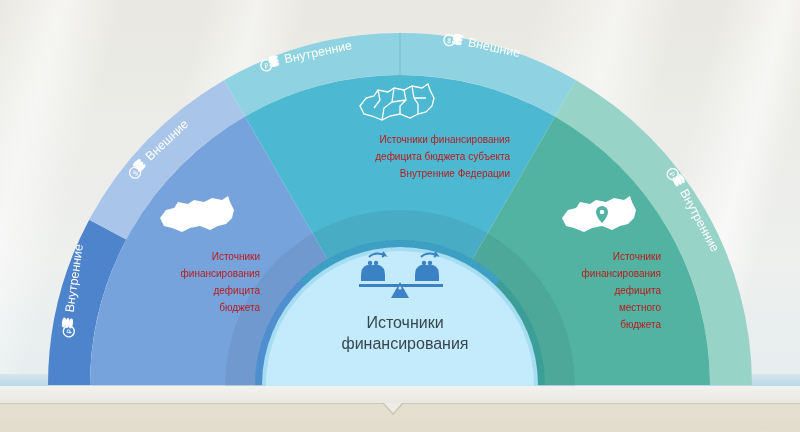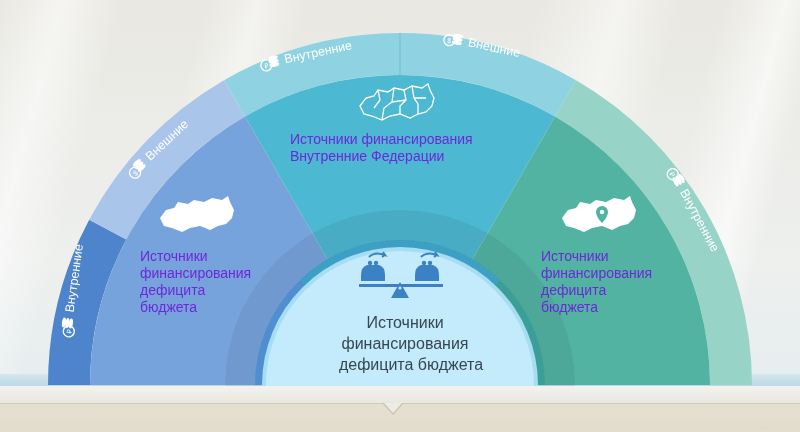--- a/index.html
+++ b/index.html
@@ -36,22 +36,22 @@
     position: absolute; left: 382px; top: 403px; width: 0; height: 0;
     border-left: 11px solid transparent; border-right: 11px solid transparent;
     border-top: 12px solid #c9c5b5;
   }
   .notch-inner {
     position: absolute; left: 384px; top: 403px; width: 0; height: 0;
     border-left: 9px solid transparent; border-right: 9px solid transparent;
     border-top: 10px solid #ecebe5;
   }
   .label {
-    position: absolute; color: #6d28d9; text-align: left;
-    font-size: 14px; line-height: 17px;
+    position: absolute; color: #b91c1c; text-align: right;
+    font-size: 10px; line-height: 17px;
   }
   .center-label {
     position: absolute; color: #37474f; text-align: center;
     font-size: 16px; line-height: 21px;
   }
   .band-label {
     position: absolute; color: #ffffff; font-size: 12.5px; white-space: nowrap;
     display: flex; align-items: center; gap: 4px;
     transform-origin: center center;
   }
@@ -127,34 +127,35 @@
 
 <div class="label" style="left:140px; top:248px; width:120px;">
   <div>Источники</div>
   <div>финансирования</div>
   <div>дефицита</div>
   <div>бюджета</div>
 </div>
 
 <div class="label" style="left:290px; top:131px; width:220px;">
   <div>Источники финансирования</div>
+  <div>дефицита бюджета субъекта</div>
   <div>Внутренние Федерации</div>
 </div>
 
 <div class="label" style="left:541px; top:248px; width:120px;">
   <div>Источники</div>
   <div>финансирования</div>
   <div>дефицита</div>
+  <div>местного</div>
   <div>бюджета</div>
 </div>
 
 <div class="center-label" style="left:320px; top:312px; width:170px;">
   <div>Источники</div>
   <div>финансирования</div>
-  <div style="padding-left:12px;">дефицита бюджета</div>
 </div>
 
 <div class="band-label" style="left:25px; top:282px; transform: rotate(-82deg);">
   <svg class="coin" viewBox="0 0 22 18">
       <circle cx="7" cy="11" r="5.5" fill="none" stroke="#fff" stroke-width="1.3"></circle>
       <text x="7" y="14" font-size="7" fill="#fff" text-anchor="middle" font-family="Liberation Sans, sans-serif">₽</text>
       <ellipse cx="15" cy="5" rx="5" ry="2" fill="#fff"></ellipse>
       <ellipse cx="15" cy="8.5" rx="5" ry="2" fill="#fff"></ellipse>
       <ellipse cx="15" cy="12" rx="5" ry="2" fill="#fff"></ellipse>
     </svg>

